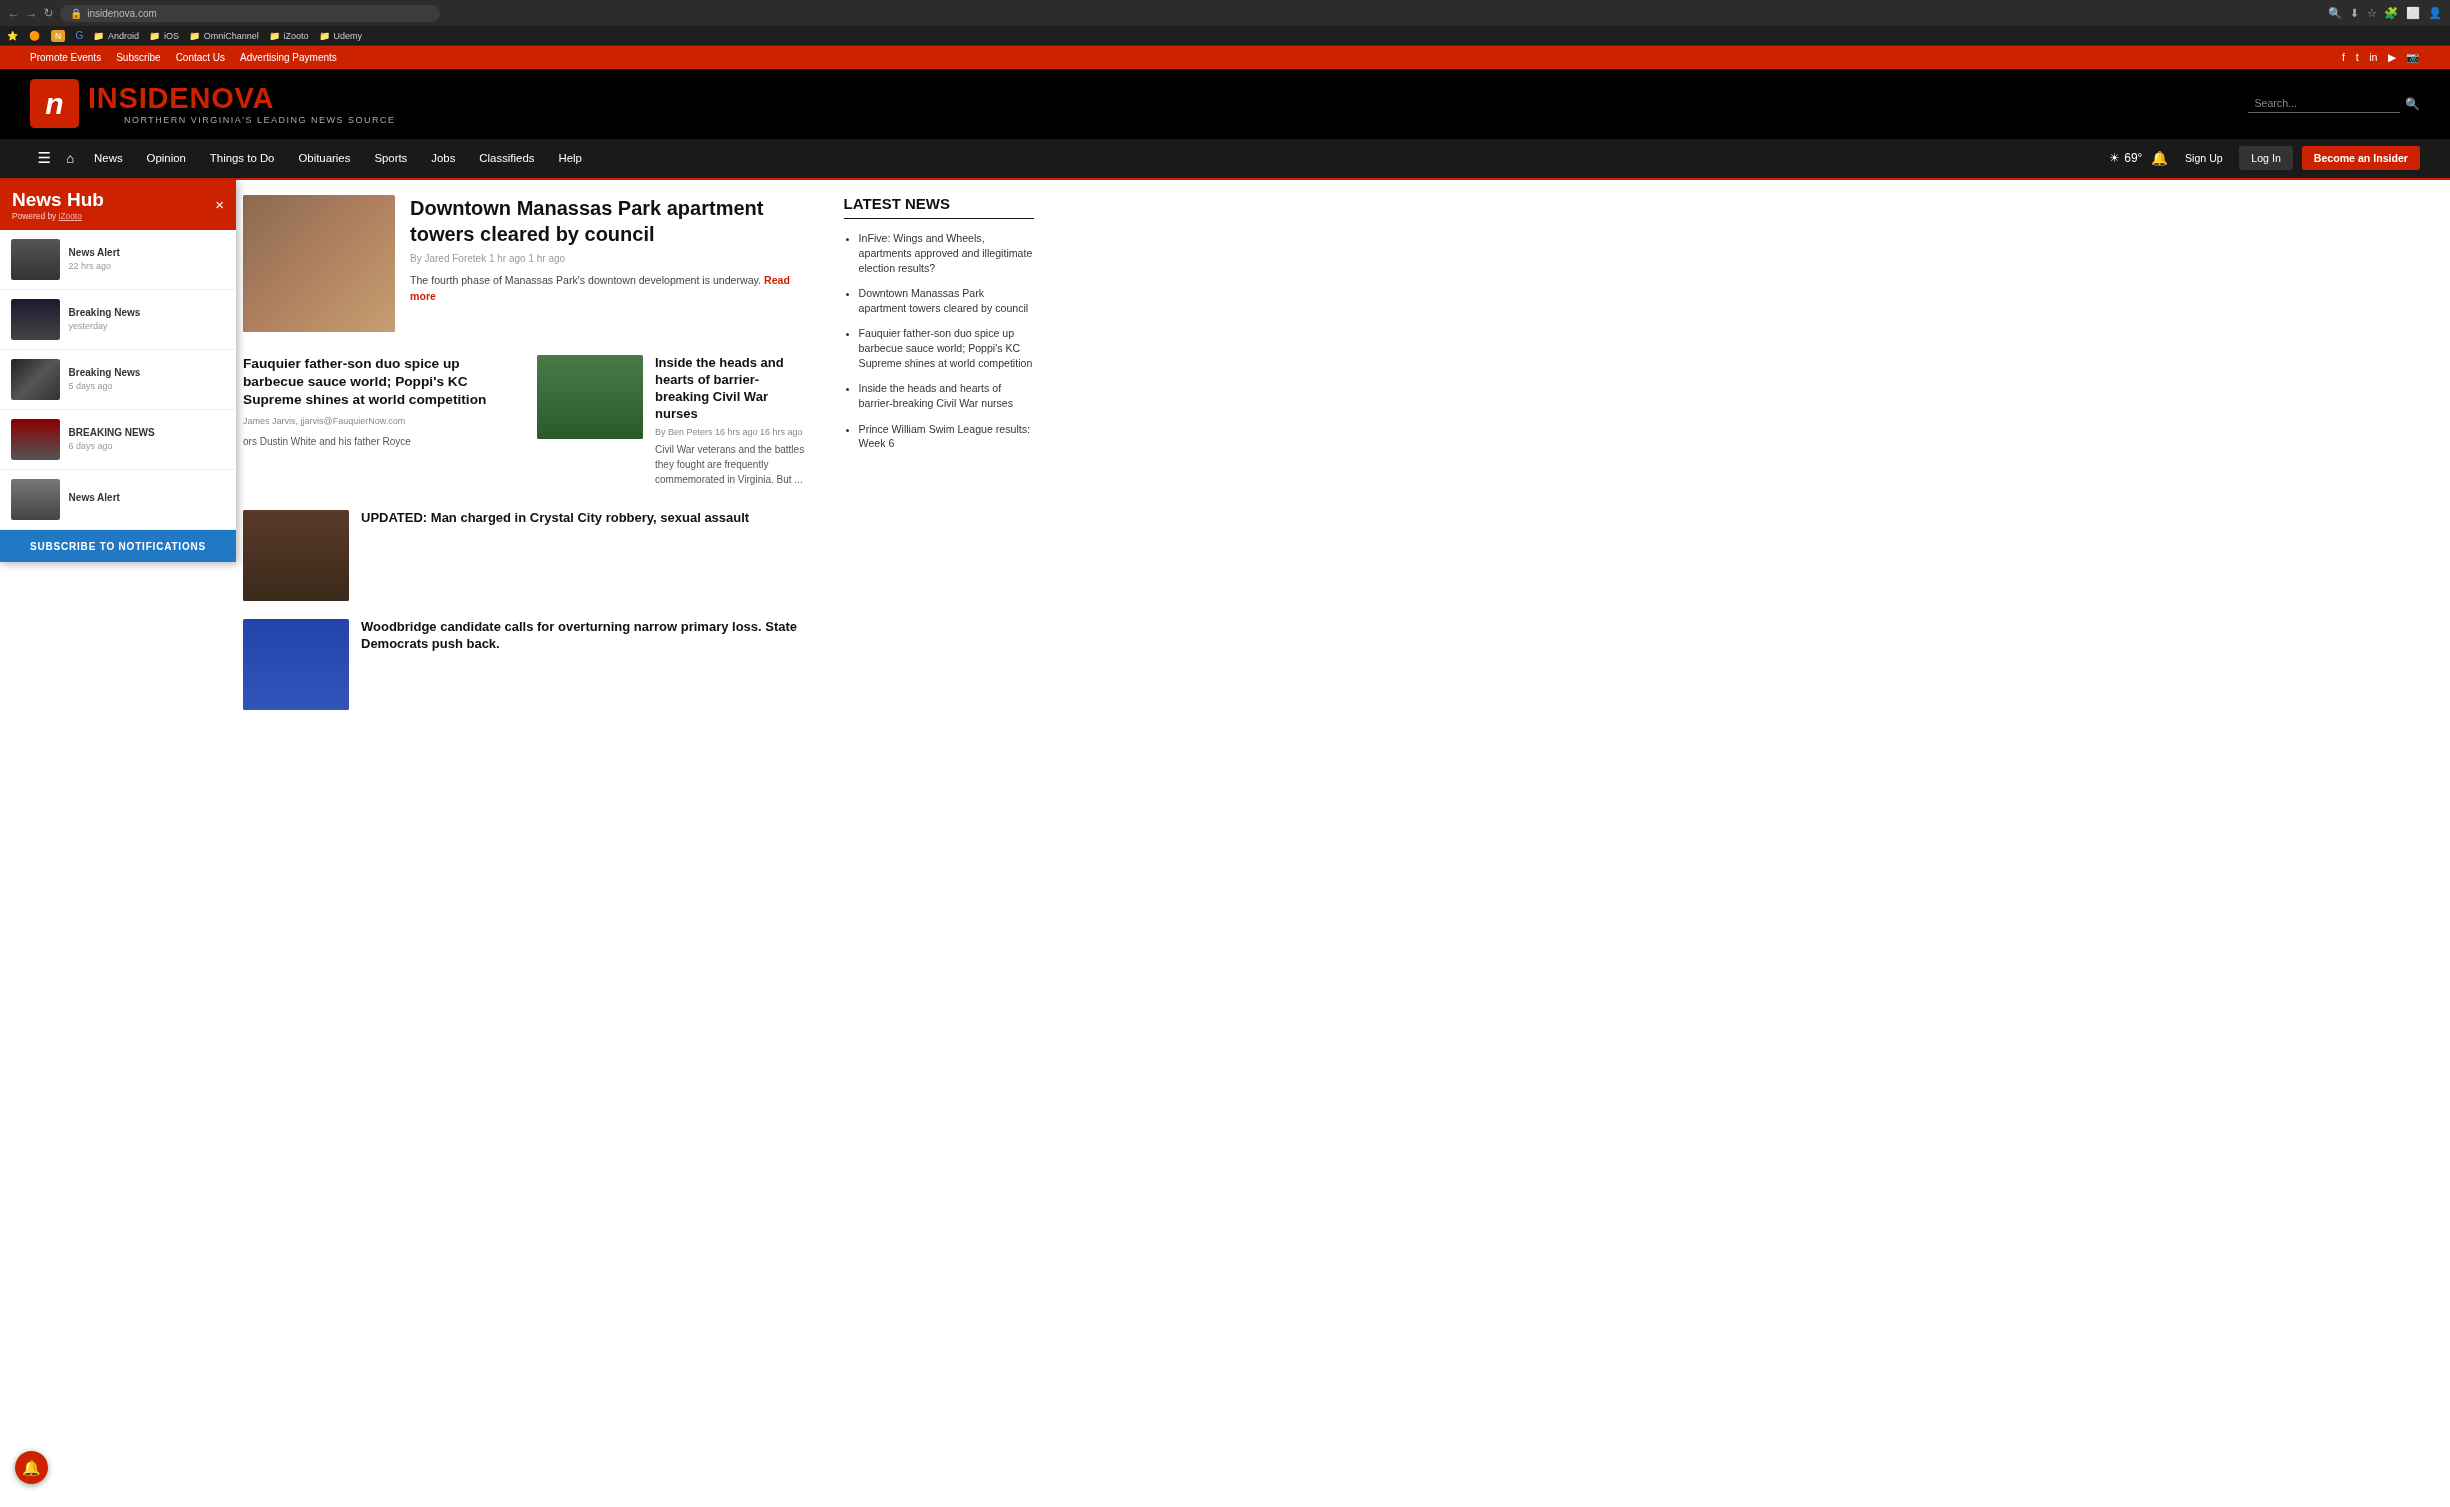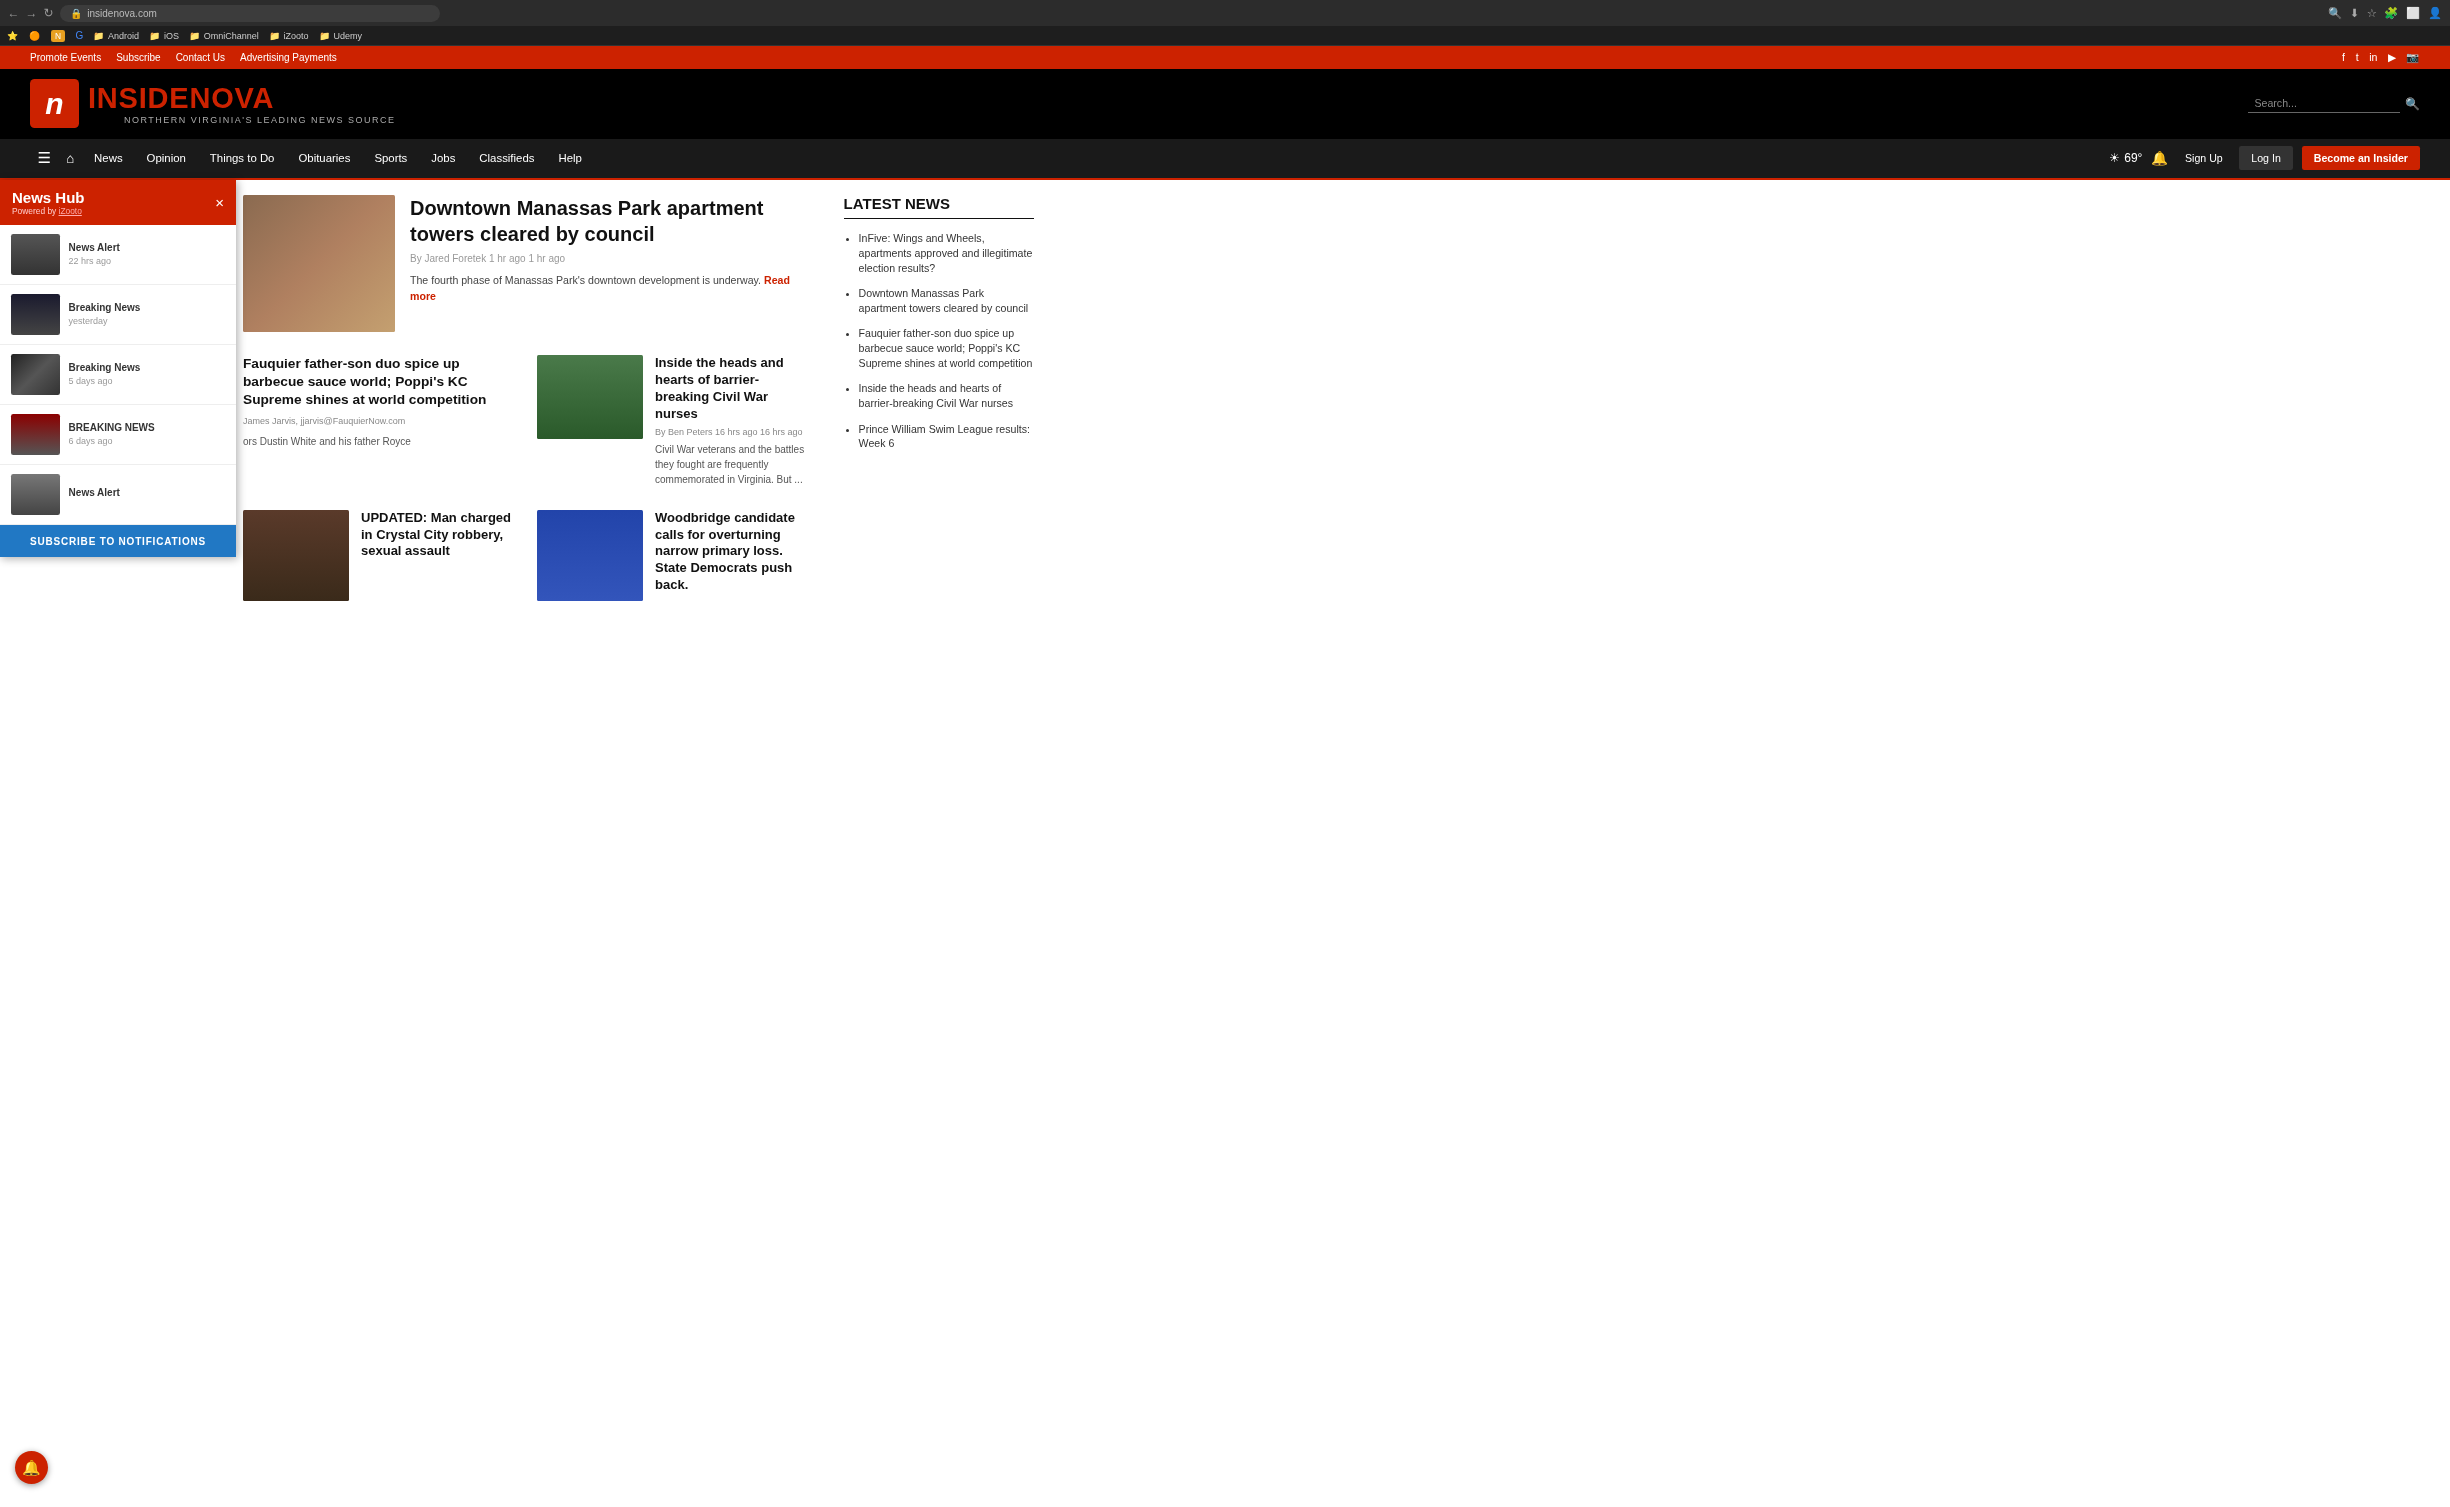--- a/index.html
+++ b/index.html
@@ -154,21 +154,21 @@
       border-radius: 3px;
     }
     .news-hub-header {
       background: #cc2200;
       color: #fff;
       padding: 9px 12px;
       display: flex;
       align-items: center;
       justify-content: space-between;
     }
-    .news-hub-title { font-size: 15px; font-weight: bold; }
+    .news-hub-title { font-size: 19px; font-weight: bold; }
     .news-hub-powered { font-size: 8.4px; color: #ffcccc; }
     .news-hub-powered a { color: #ffaaaa; }
     .news-hub-close {
       background: none; border: none; color: #fff;
       font-size: 15px; cursor: pointer; line-height: 1;
     }
     .news-hub-items { max-height: 365px; overflow-y: auto; }
     .news-hub-item {
       display: flex;
       align-items: center;
@@ -266,21 +266,21 @@
       width: 106px; height: 84px; flex-shrink: 0;
     }
     .article-card-row .article-info { flex: 1; }
     .article-card-row .article-info h3 { font-size: 13px; font-weight: bold; color: #111; line-height: 1.3; margin-bottom: 4.6px; }
     .article-card-row .article-info .meta { font-size: 9px; color: #888; margin-bottom: 4.6px; }
     .article-card-row .article-info .desc { font-size: 10px; color: #555; line-height: 1.5; }
 
     
     .bottom-grid {
       display: grid;
-      grid-template-columns: 1fr 1fr;
+      grid-template-columns: 1fr;
       gap: 18px;
     }
     .bottom-article { display: flex; gap: 12px; }
     .bottom-article-img {
       width: 106px; height: 91px;
       background: #888;
       flex-shrink: 0;
       border-radius: 1.5px;
       overflow: hidden;
     }

